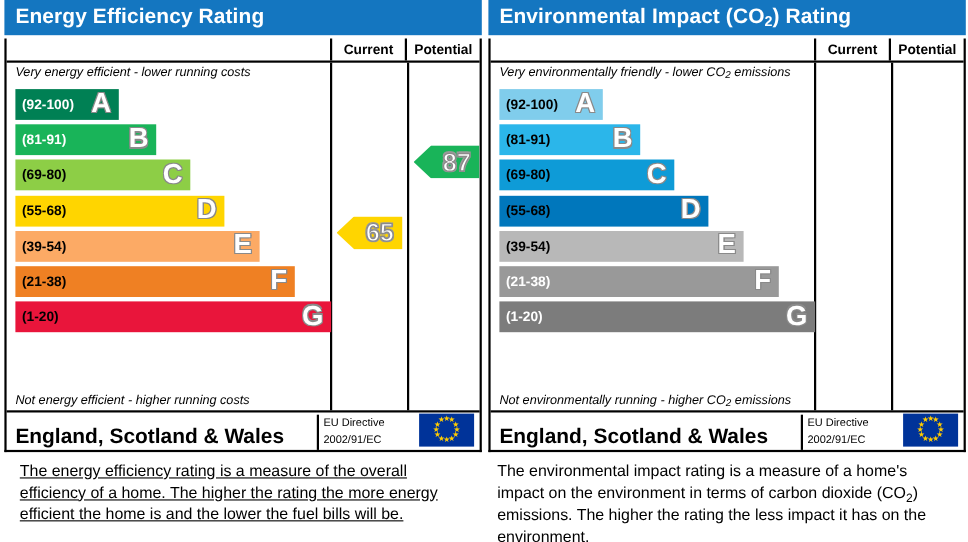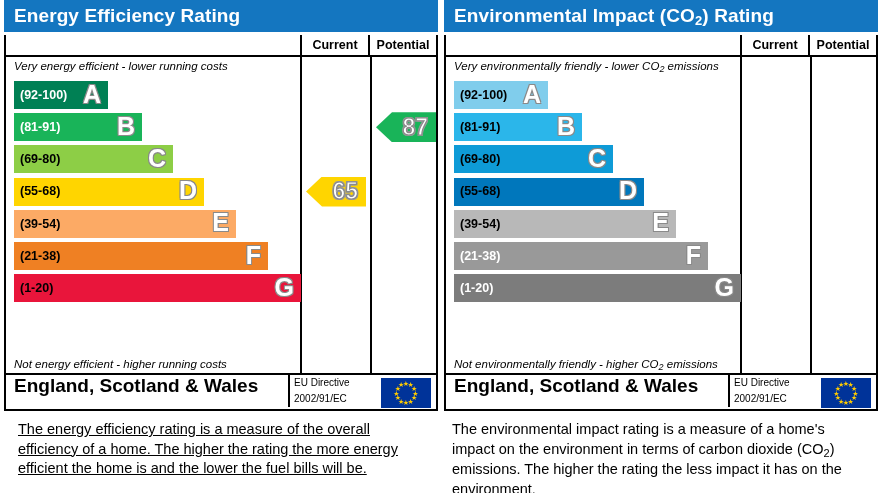--- a/index.html
+++ b/index.html
@@ -121,32 +121,33 @@
     position: absolute;
     height: 30px;
     display: flex;
     align-items: center;
     justify-content: flex-end;
     padding-right: 8px;
     color: #fff;
     font-size: 23px;
     font-weight: bold;
     clip-path: polygon(16px 0, 100% 0, 100% 100%, 16px 100%, 0 50%);
+    margin-top: 20px;
   }
   .arrow span {
     -webkit-text-stroke: 1.2px #8a8a8a;
     text-shadow:
       -1px -1px 0 #9a9a9a,  1px -1px 0 #9a9a9a,
       -1px  1px 0 #9a9a9a,  1px  1px 0 #9a9a9a;
   }
 
   
   .foot {
     display: flex;
-    align-items: flex-start;
+    align-items: flex-end;
     height: 36px;
     border-top: 2px solid #000;
   }
   .foot .region {
     flex: 1 1 auto;
     font-size: 19px;
     font-weight: bold;
     color: #000;
     display: flex;
     align-items: center;
@@ -332,21 +333,21 @@
               <span class="rng" style="color: rgb(255, 255, 255);">(21-38)</span>
               <span class="ltr">F</span>
             </div>
             <div class="bar" style="top: 217.2px; width: 287px; background: rgb(124, 124, 124);">
               <span class="rng" style="color: rgb(255, 255, 255);">(1-20)</span>
               <span class="ltr">G</span>
             </div>
           </div>
         <div id="co2-arrows"></div>
 
-        <div class="cap bottom"><span>Not environmentally friendly - higher CO</span><sub>2</sub><span> emissions</span></div>
+        <div class="cap bottom"><span>Not environmentally running - higher CO</span><sub>2</sub><span> emissions</span></div>
       </div>
 
       <div class="foot">
         <div class="region">England, Scotland &amp; Wales</div>
         <div class="directive">
           <span>EU Directive</span>
           <span>2002/91/EC</span>
         </div>
         <div class="flag">
           <div class="euflag eu-flag-target">

